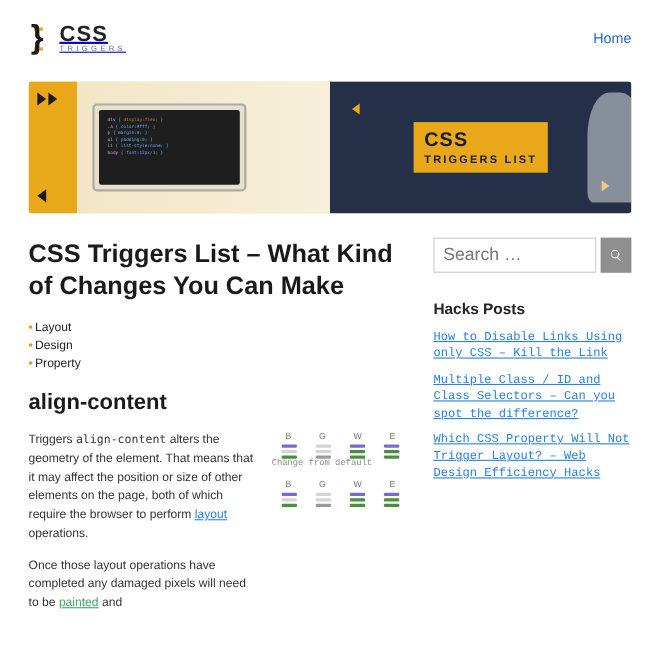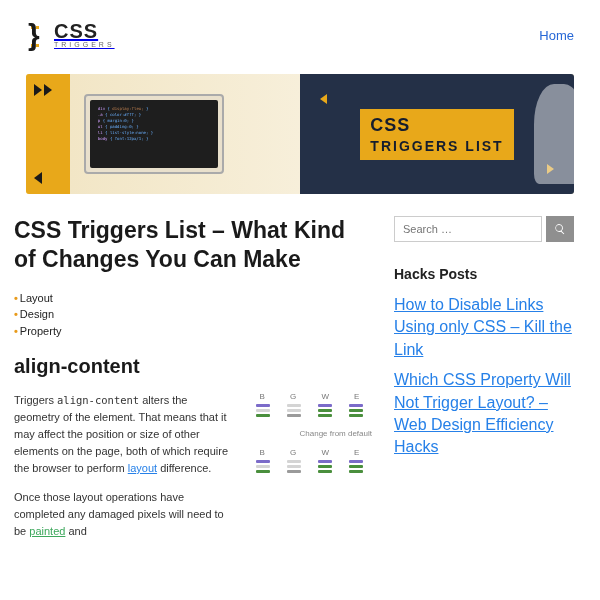--- a/index.html
+++ b/index.html
@@ -153,21 +153,21 @@
     background:#e8a81a;
     color:#151d2e;
     font-weight:800;
     font-size:18px;
     letter-spacing:1px;
     padding:6px 10px;
     position:relative;
   }
   .hero-badge .sub {
     display:block;
-    font-size:14px;
+    font-size:10px;
     font-weight:700;
     text-align:center;
     letter-spacing:2px;
     margin-top:2px;
   }
   .hero-right .tri-l,
   .hero-right .tri-r {
     position:absolute;
     width:0;height:0;
     border-top:5px solid transparent;
@@ -180,21 +180,21 @@
     right:-10px;top:10px;
     width:50px;height:100px;
     background:#eceef2;
     border-radius:40% 40% 10% 10%;
     opacity:0.5;
   }
 
   
   .content-wrap {
     display: flex;
-    padding: 22px 26px 0 14px;
+    padding: 22px 26px 0 26px;
     gap: 22px;
   }
   .main {
     flex: 1;
     min-width: 0;
   }
   .sidebar {
     width: 180px;
     flex-shrink: 0;
   }
@@ -266,60 +266,62 @@
   }
   .eg-cell {
     width:14px;height:3px;
     border-radius:1px;
   }
   .c-purple { background:#7b6bc9; }
   .c-green  { background:#4a8f3d; }
   .c-grey   { background:#d4d4d4; }
   .c-dgrey  { background:#9a9a9a; }
   .eg-caption {
-    text-align:right;
-    margin-top:12px;
+    text-align:left;
+    margin-top:0;
     font-size:8px;
     color:#888;
+    font-family:Liberation Mono, monospace;
   }
 
   
   .search-row {
     display:flex;
     gap:4px;
     margin-bottom: 24px;
   }
   .search-row input {
     flex:1;
     min-width:0;
     border:1px solid #ccc;
-    font-size:11px;
+    font-size:16px;
     padding:6px 8px;
     color:#555;
   }
   .search-btn {
     width:28px;
     background:#8f8f8f;
     border:none;
     display:flex;
     align-items:center;
     justify-content:center;
     cursor:pointer;
   }
   .search-btn svg { width:12px;height:12px; fill:#fff; }
   .widget h3 {
     font-size:14px;
     font-weight:600;
     margin-bottom:12px;
   }
   .widget ul { list-style:none; }
   .widget li {
-    font-size:16px;
+    font-size:11px;
     line-height:1.4;
     margin-bottom:8px;
+    font-family:Liberation Mono, monospace;
   }
   .widget a {
     color:#2680e8;
     text-decoration:underline;
   }
 </style>
 </head>
 <body>
 
 <div class="page">
@@ -375,21 +377,21 @@
         <div class="bullet-row"><span class="dot">•</span><span>Layout</span></div>
         <div class="bullet-row"><span class="dot">•</span><span>Design</span></div>
         <div class="bullet-row"><span class="dot">•</span><span>Property</span></div>
       </div>
 
       <h2>align-content</h2>
 
       <div class="body-row">
         <div class="body-text">
           <p>
-            <span>Triggers </span><code class="inline">align-content</code><span> alters the geometry of the element. That means that it may affect the position or size of other elements on the page, both of which require the browser to perform </span><a href="#" class="link-blue">layout</a><span> difference.</span>
+            <span>Triggers </span><code class="inline">align-content</code><span> alters the geometry of the element. That means that it may affect the position or size of other elements on the page, both of which require the browser to perform </span><a href="#" class="link-blue">layout</a><span> operations.</span>
           </p>
           <p>
             <span>Once those layout operations have completed any damaged pixels will need to be </span><a href="#" class="link-green">painted</a><span> and</span>
           </p>
         </div>
 
         <div class="engine-panel">
           <div class="eg-block">
             <div class="eg-head">
               <span>B</span>
@@ -462,19 +464,20 @@
           <svg viewBox="0 0 24 24">
               <path d="M10 2a8 8 0 015.3 13.9l5.4 5.4-1.4 1.4-5.4-5.4A8 8 0 1110 2zm0 2a6 6 0 100 12 6 6 0 000-12z"></path>
             </svg>
         </button>
       </form>
 
       <section class="widget">
         <h3>Hacks Posts</h3>
         <ul>
           <li><a href="#">How to Disable Links Using only CSS – Kill the Link</a></li>
+          <li><a href="#">Multiple Class / ID and Class Selectors – Can you spot the difference?</a></li>
           <li><a href="#">Which CSS Property Will Not Trigger Layout? – Web Design Efficiency Hacks</a></li>
         </ul>
       </section>
     </aside>
   </div>
 
 </div>
 
 </body></html>

